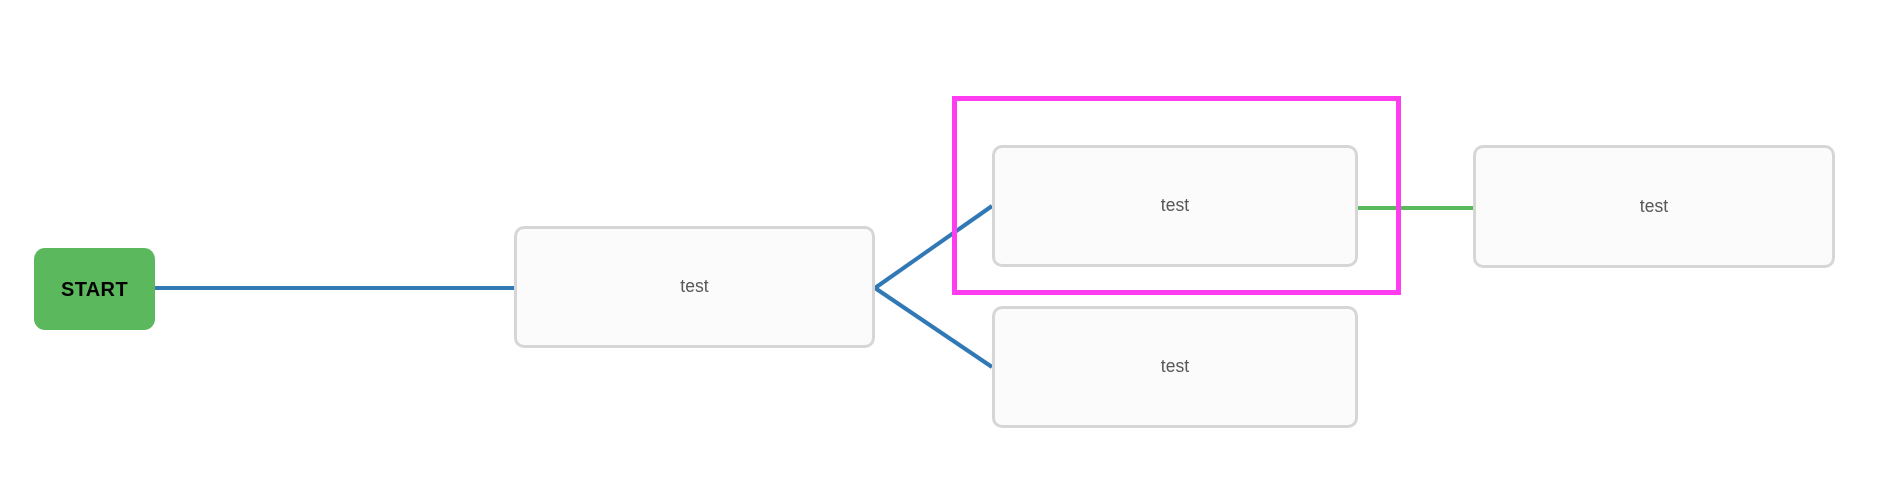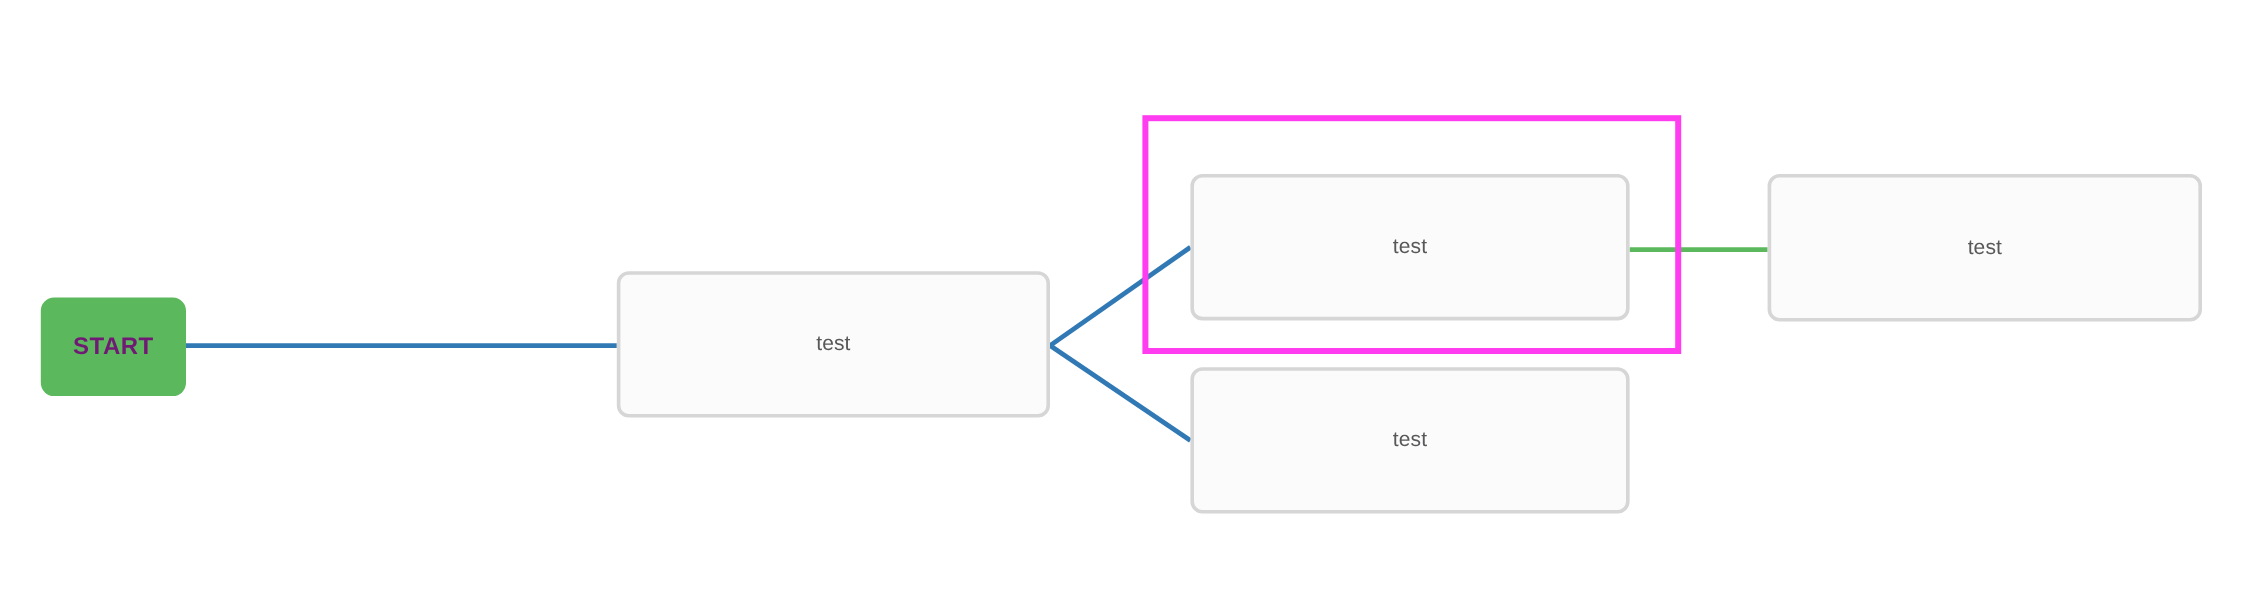--- a/index.html
+++ b/index.html
@@ -49,21 +49,21 @@
     line-height: 1;
   }
 
   .node-start {
     background: #5cb85c;
     border: none;
     border-radius: 11px;
   }
   .node-start .node-label {
     font-size: 20px;
-    color: #701a75;
+    color: #000000;
     font-weight: 600;
     letter-spacing: 0.4px;
     line-height: 1;
   }
 
   .selection-box {
     position: absolute;
     box-sizing: border-box;
     background: transparent;
     border-style: solid;

